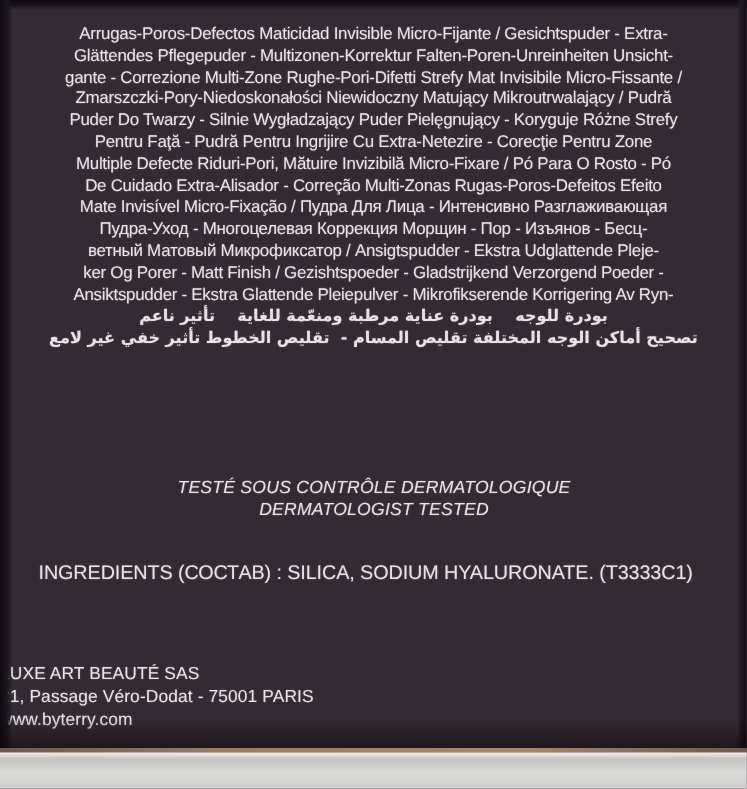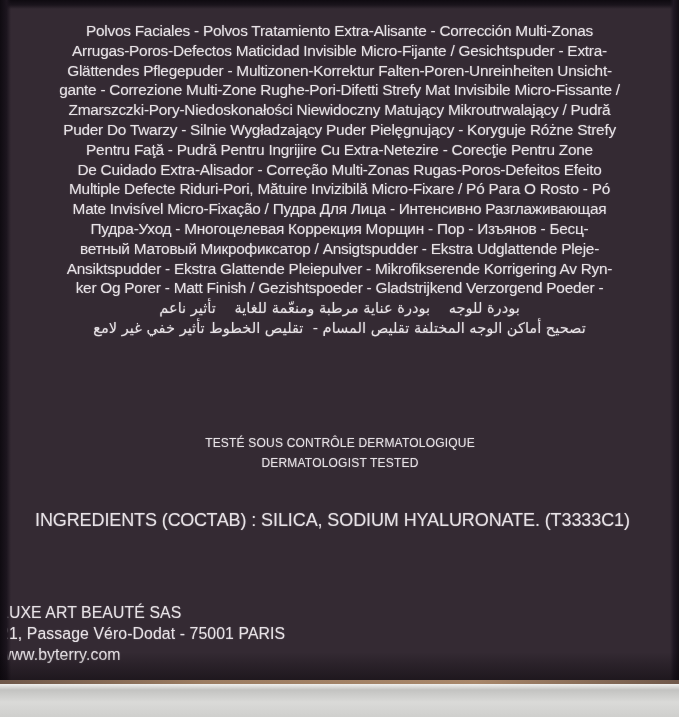--- a/index.html
+++ b/index.html
@@ -22,49 +22,48 @@
   .seam{position:absolute;left:0;right:0;top:680px;height:4px;
     background:linear-gradient(90deg,#6f584a 0%,#9c7d62 30%,#a8876a 70%,#6f584a 100%);}
   .silver{position:absolute;left:0;right:0;top:684px;height:33px;
     background:linear-gradient(180deg,#f0f0ee 0%,#c3c3c1 18%,#dadad8 55%,#cfcfcd 100%);}
 
   
   .txt{color:#e7e2e6;text-shadow:0 0 1.5px rgba(240,235,240,0.38);}
   .desc{position:absolute;left:28px;right:28px;top:21px;text-align:center;
     font-size:15.4px;line-height:19.8px;letter-spacing:-0.25px;}
   .desc .line{white-space:nowrap;}
-  .desc .arabic{font-family:"DejaVu Sans", sans-serif;font-weight:normal;
+  .desc .arabic{font-family:"DejaVu Sans", sans-serif;font-weight:bold;
     font-size:14.6px;letter-spacing:0;direction:rtl;white-space:pre;}
   .tested{position:absolute;left:1px;right:0;top:434px;text-align:center;
-    font-size:12px;line-height:19.8px;letter-spacing:0.2px;}
+    font-size:16px;line-height:19.8px;letter-spacing:0.2px;font-style:italic;}
   .ingredients{position:absolute;left:35px;right:15px;top:510px;text-align:left;
     font-size:18px;letter-spacing:-0.1px;white-space:nowrap;}
   .company{position:absolute;left:0;right:0;top:602px;
     font-size:15.8px;line-height:21.2px;letter-spacing:0.1px;}
 </style>
 </head>
 <body>
 
 <div class="photo">
 
   <div class="desc txt">
-      <div class="line">Polvos Faciales - Polvos Tratamiento Extra-Alisante - Corrección Multi-Zonas</div>
       <div class="line">Arrugas-Poros-Defectos Maticidad Invisible Micro-Fijante / Gesichtspuder - Extra-</div>
       <div class="line">Glättendes Pflegepuder - Multizonen-Korrektur Falten-Poren-Unreinheiten Unsicht-</div>
       <div class="line">gante - Correzione Multi-Zone Rughe-Pori-Difetti Strefy Mat Invisibile Micro-Fissante /</div>
       <div class="line">Zmarszczki-Pory-Niedoskonałości Niewidoczny Matujący Mikroutrwalający / Pudră</div>
       <div class="line">Puder Do Twarzy - Silnie Wygładzający Puder Pielęgnujący - Koryguje Różne Strefy</div>
       <div class="line">Pentru Faţă - Pudră Pentru Ingrijire Cu Extra-Netezire - Corecţie Pentru Zone</div>
+      <div class="line">Multiple Defecte Riduri-Pori, Mătuire Invizibilă Micro-Fixare / Pó Para O Rosto - Pó</div>
       <div class="line">De Cuidado Extra-Alisador - Correção Multi-Zonas Rugas-Poros-Defeitos Efeito</div>
-      <div class="line">Multiple Defecte Riduri-Pori, Mătuire Invizibilă Micro-Fixare / Pó Para O Rosto - Pó</div>
       <div class="line">Mate Invisível Micro-Fixação / Пудра Для Лица - Интенсивно Разглаживающая</div>
       <div class="line">Пудра-Уход - Многоцелевая Коррекция Морщин - Пор - Изъянов - Бесц-</div>
       <div class="line">ветный Матовый Микрофиксатор / Ansigtspudder - Ekstra Udglattende Pleje-</div>
+      <div class="line">ker Og Porer - Matt Finish / Gezishtspoeder - Gladstrijkend Verzorgend Poeder -</div>
       <div class="line">Ansiktspudder - Ekstra Glattende Pleiepulver - Mikrofikserende Korrigering Av Ryn-</div>
-      <div class="line">ker Og Porer - Matt Finish / Gezishtspoeder - Gladstrijkend Verzorgend Poeder -</div>
       <div class="line arabic">بودرة للوجه    بودرة عناية مرطبة ومنعّمة للغاية    تأثير ناعم</div>
       <div class="line arabic">تصحيح أماكن الوجه المختلفة تقليص المسام -  تقليص الخطوط تأثير خفي غير لامع</div>
     </div>
 
   <div class="tested txt">
     <div>TESTÉ SOUS CONTRÔLE DERMATOLOGIQUE</div>
     <div>DERMATOLOGIST TESTED</div>
   </div>
 
   <div class="ingredients txt">INGREDIENTS (СОСТАВ) : SILICA, SODIUM HYALURONATE. (T3333C1)</div>

